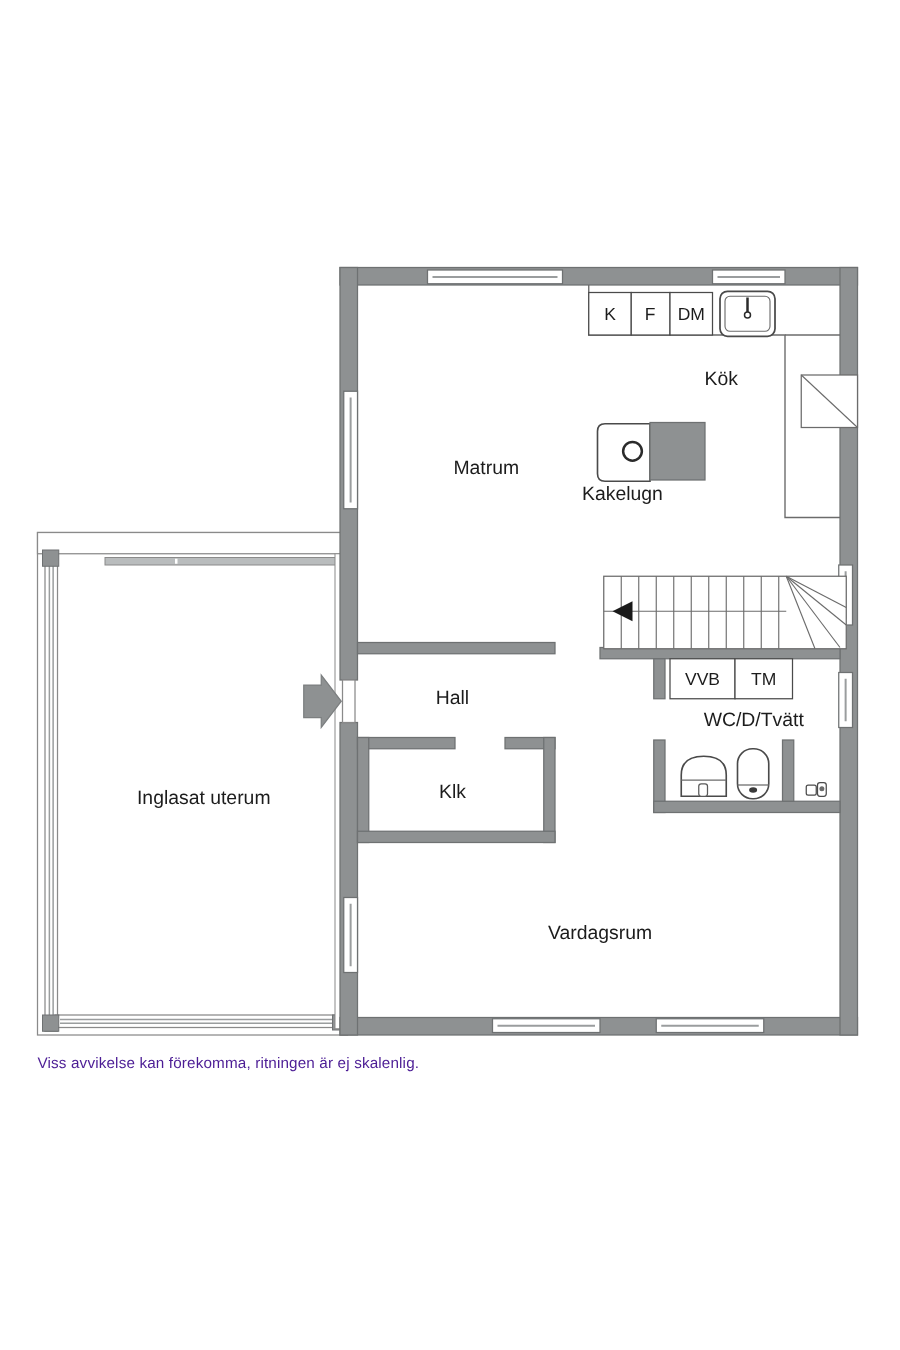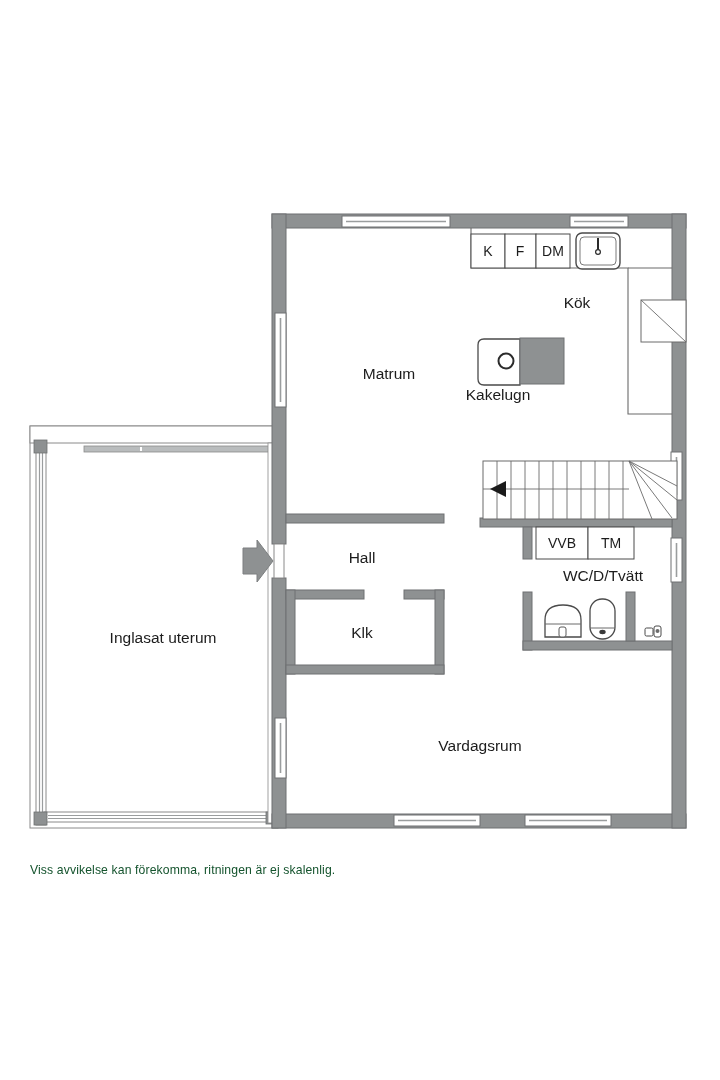--- a/index.html
+++ b/index.html
@@ -39,24 +39,23 @@
     fill: #1c1c1c;
     text-anchor: middle;
     dominant-baseline: middle;
   }
   .disclaimer-text {
     position: absolute;
     left: 30px;
     top: 843px;
     font-family: "Liberation Sans", sans-serif;
     font-size: 12.2px;
-    color: #14532d;
+    color: #4c1d95;
     letter-spacing: 0.01em;
     white-space: nowrap;
-    margin-top: 20px;
   }
 </style>
 </head>
 <body>
 
 <div id="floorplan-root">
 
 <svg id="plan-svg" viewBox="0 0 720 1080" xmlns="http://www.w3.org/2000/svg">
 
   <g>

